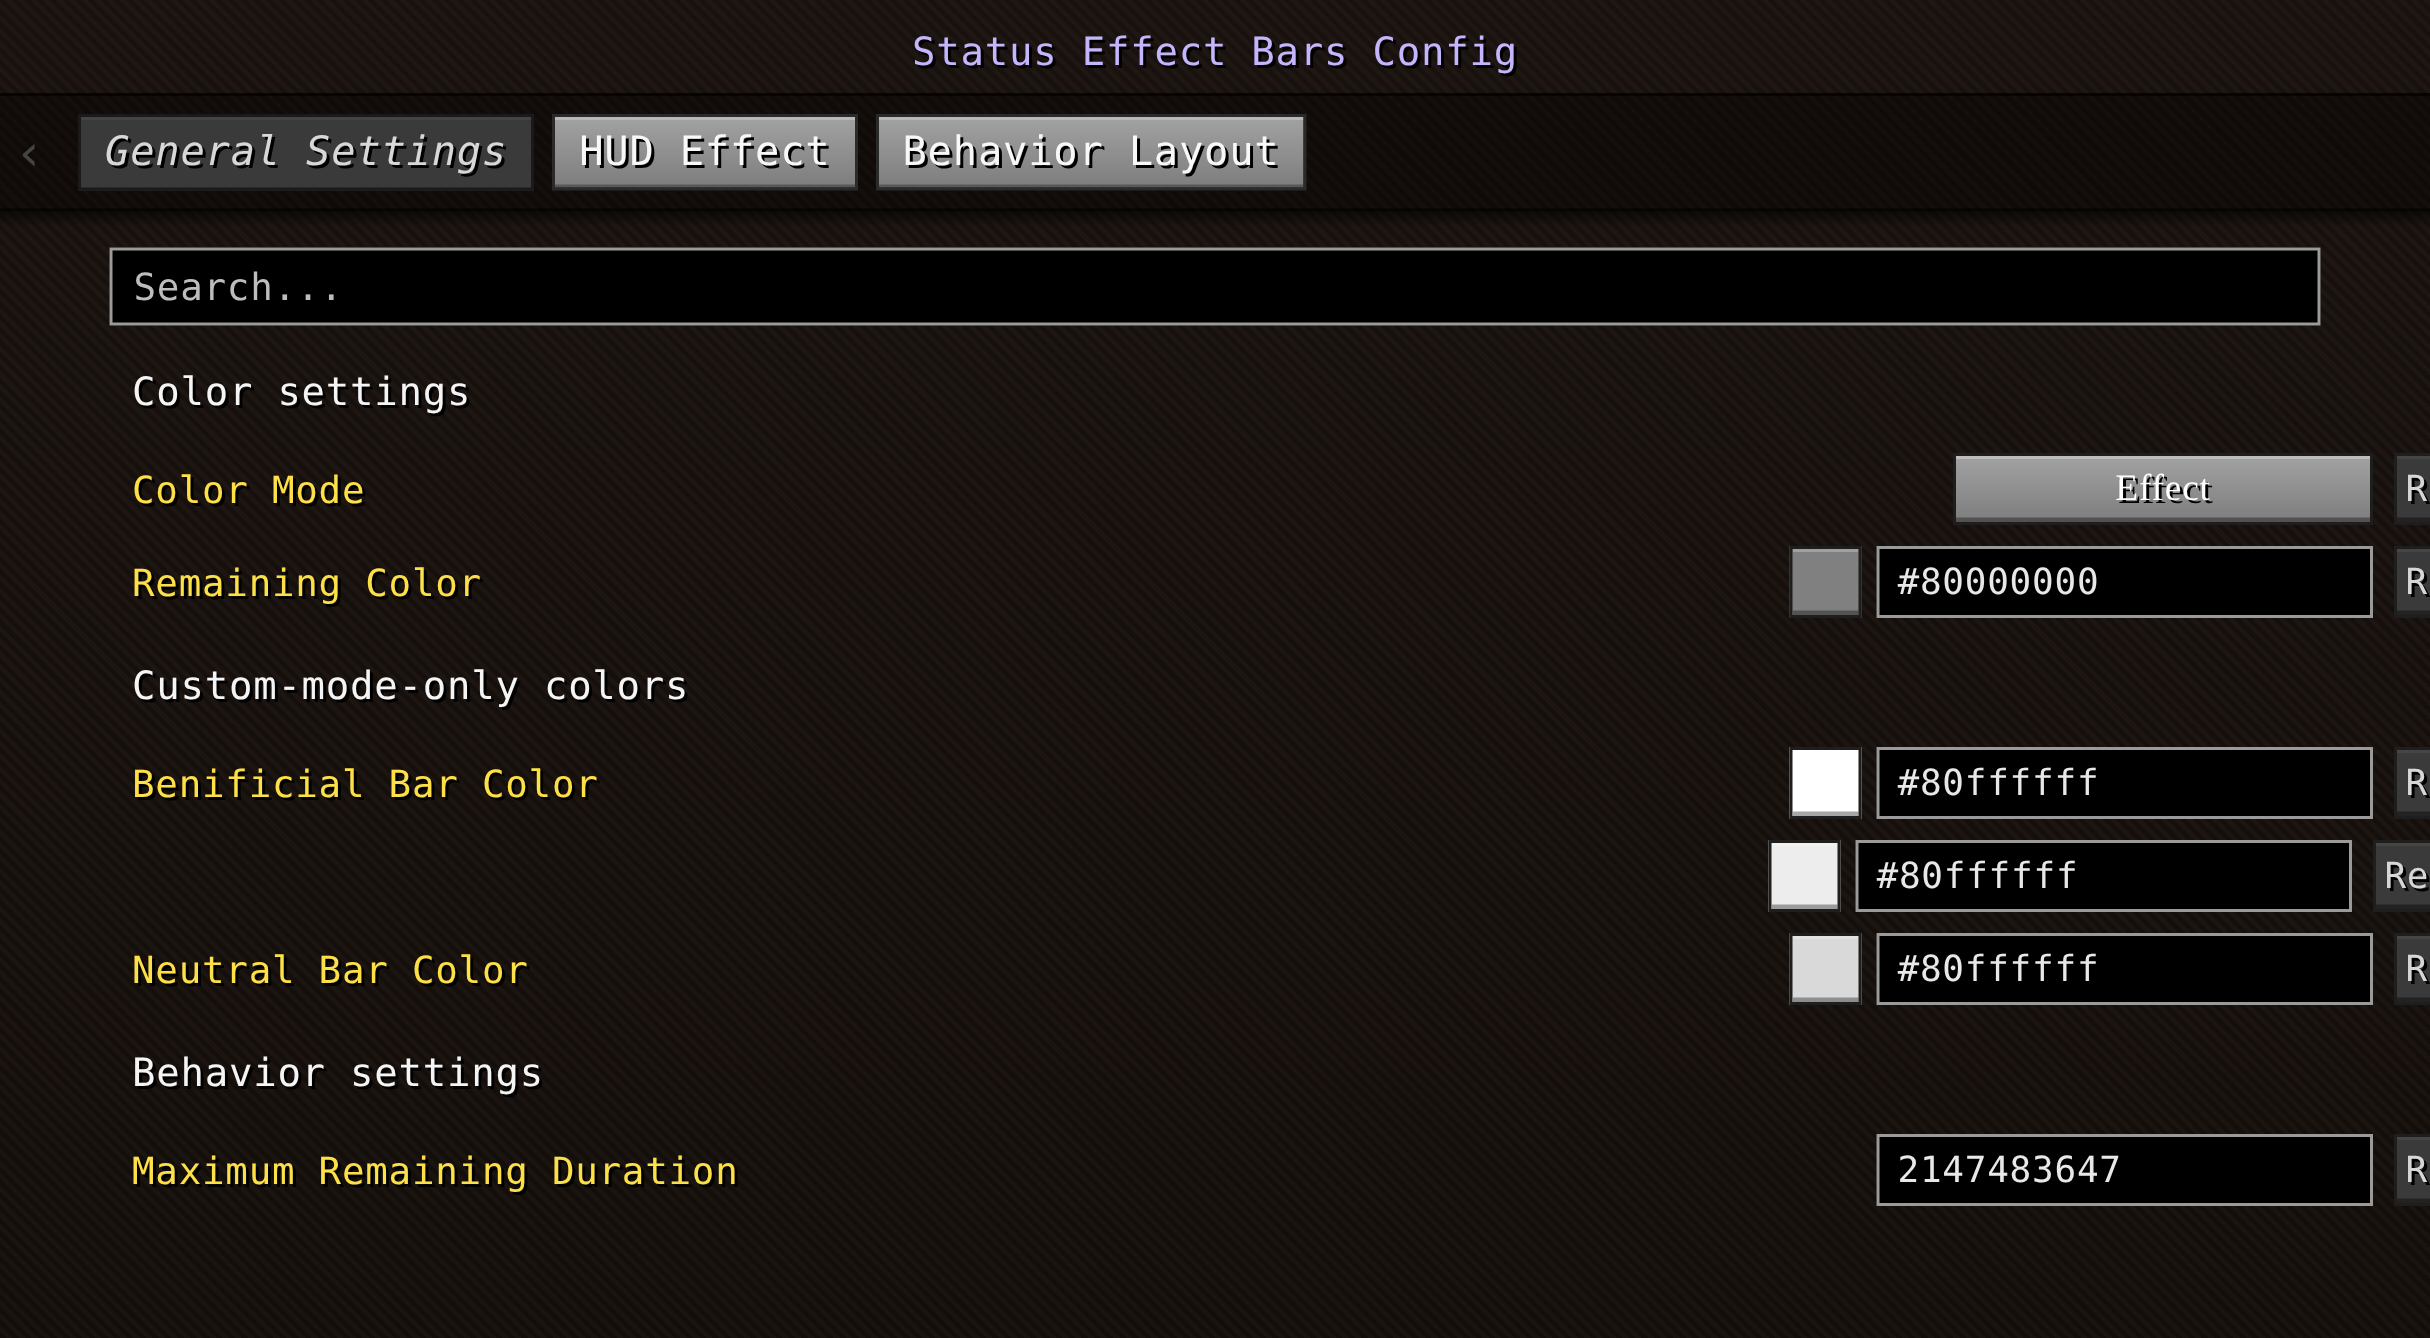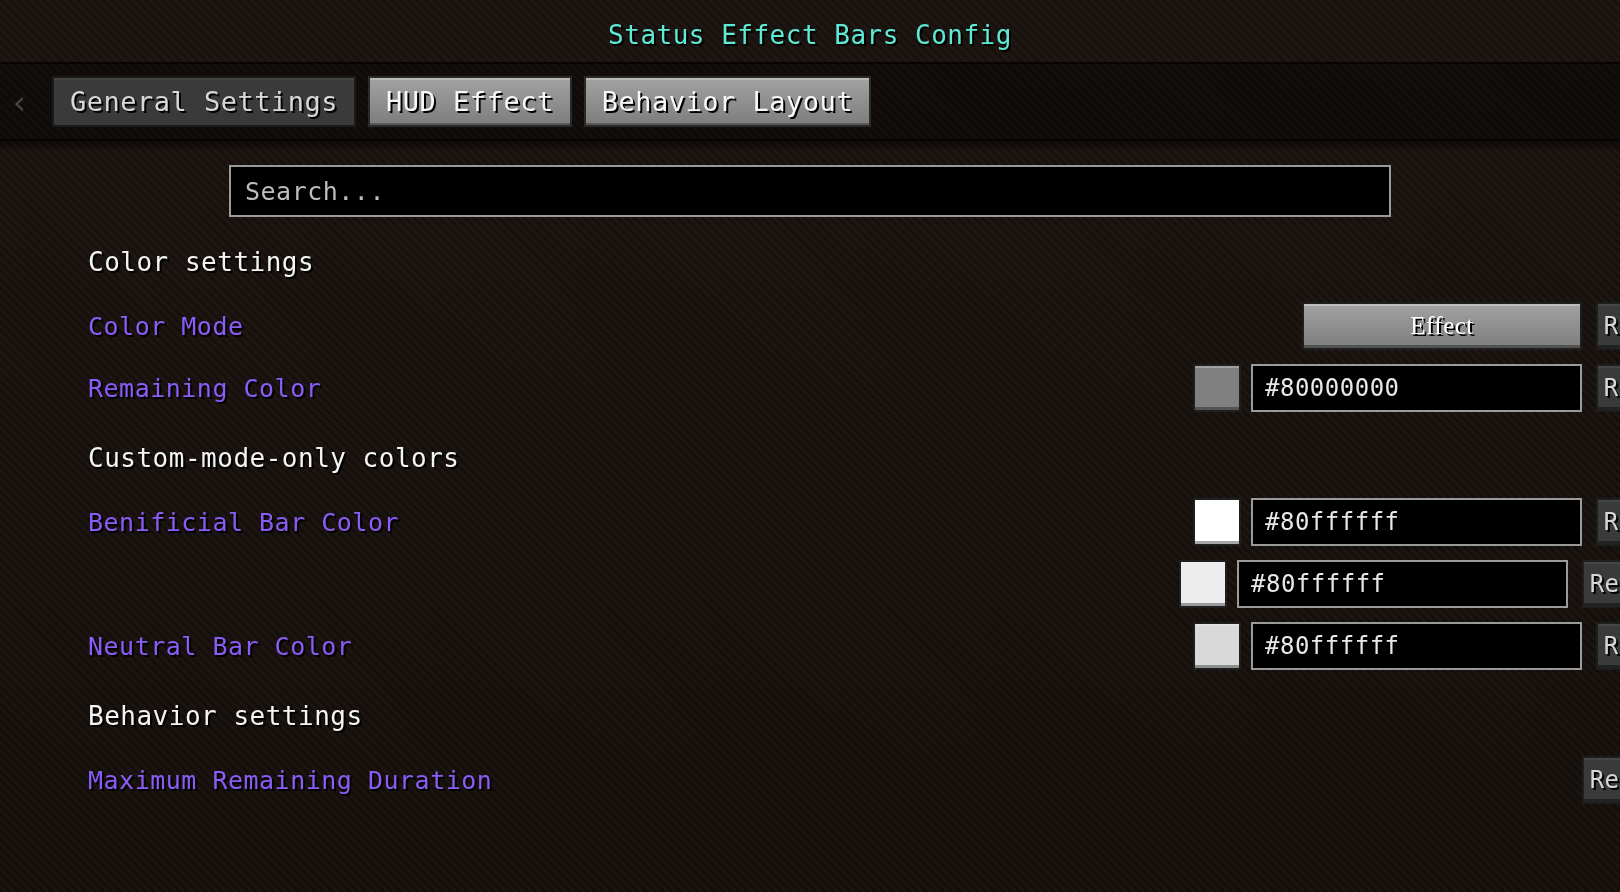--- a/index.html
+++ b/index.html
@@ -18,21 +18,21 @@
 
   .title-bar {
     width: 100%;
     text-align: center;
     padding-top: 20px;
     padding-bottom: 12px;
   }
   .title-bar h1 {
     font-size: 26px;
     font-weight: normal;
-    color: #5eead4;
+    color: #c4b5fd;
     text-shadow: 2px 2px 0 #000;
   }
 
   .tabs-strip {
     display: flex;
     align-items: center;
     gap: 12px;
     padding: 12px 0 12px 0;
     background: rgba(0,0,0,0.35);
     border-top: 2px solid rgba(0,0,0,0.6);
@@ -50,20 +50,21 @@
     font-size: 27px;
     text-shadow: 2px 2px 0 #000;
     border: 2px solid transparent;
     cursor: pointer;
   }
   .tab.active {
     background: #3a3a3a;
     color: #d8d8d8;
     border: 2px solid #1a1a1a;
     box-shadow: inset 0 2px 0 rgba(255,255,255,0.05);
+    font-style: italic;
   }
   .tab.inactive {
     background: linear-gradient(#a2a2a2,#7d7d7d);
     color: #f8f8f8;
     border: 2px solid #2a2a2a;
     box-shadow: inset 0 2px 0 rgba(255,255,255,0.25), inset 0 -2px 0 rgba(0,0,0,0.3);
   }
 
   .body-area {
     position: relative;
@@ -72,21 +73,21 @@
     padding-top: 24px;
   }
   .scroll-shade-top {
     position:absolute; left:0; right:0; top:0; height:10px;
     background: linear-gradient(rgba(0,0,0,0.5), rgba(0,0,0,0));
     pointer-events:none;
   }
 
   .search-wrap {
     margin: 0 auto 30px auto;
-    width: 1162px;
+    width: 1474px;
   }
   .search-input {
     width: 100%;
     height: 52px;
     background: #000;
     border: 2px solid #9a9a9a;
     color: #e8e8e8;
     font-family: inherit;
     font-size: 25px;
     padding: 0 14px;
@@ -106,21 +107,21 @@
   }
   .row {
     display: grid;
     grid-template-columns: 1fr auto auto;
     align-items: center;
     column-gap: 14px;
     height: 62px;
   }
   .row-label {
     font-size: 25px;
-    color: #8b5cf6;
+    color: #fde047;
     text-shadow: 2px 2px 0 #000;
   }
 
   .value-cell {
     display:flex;
     align-items:center;
     gap:10px;
     justify-content:flex-end;
   }
 
@@ -242,17 +243,20 @@
         <div class="color-swatch" style="background:#d9d9d9"></div>
         <input class="text-field" type="text" value="#80ffffff" style="">
       </div>
       <button class="reset-btn">Reset</button>
     </div>
 
     <div class="section-header">Behavior settings</div>
 
     <div class="row">
       <div class="row-label">Maximum Remaining Duration</div>
+      <div class="value-cell">
+        <input class="text-field" type="text" value="2147483647" style="">
+      </div>
       <button class="reset-btn">Reset</button>
     </div>
 
   </div>
 </div>
 
 </body></html>

